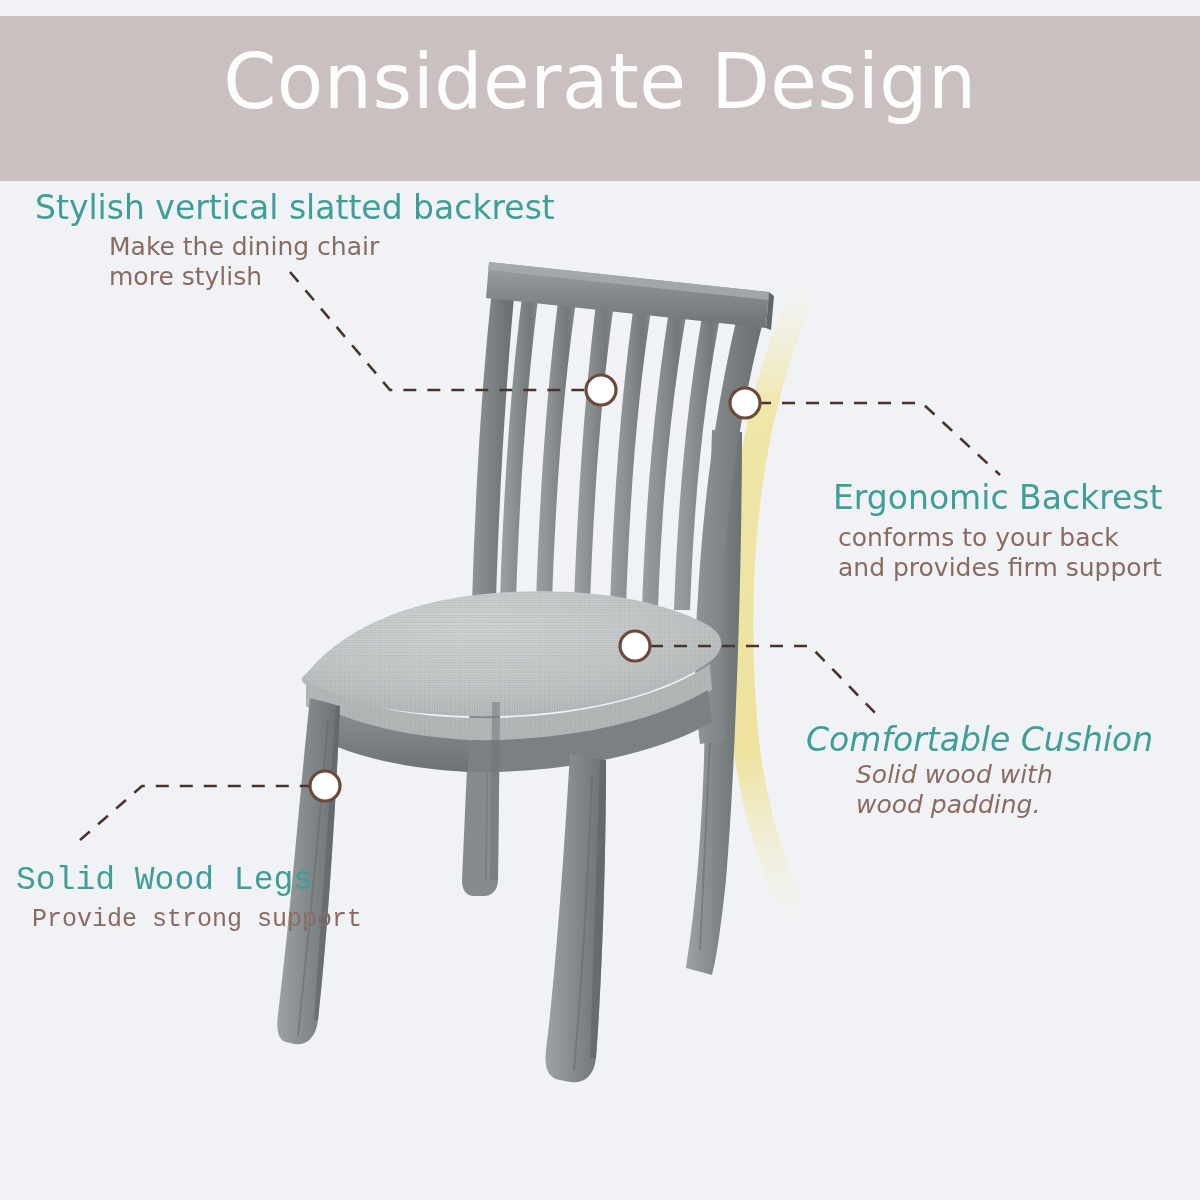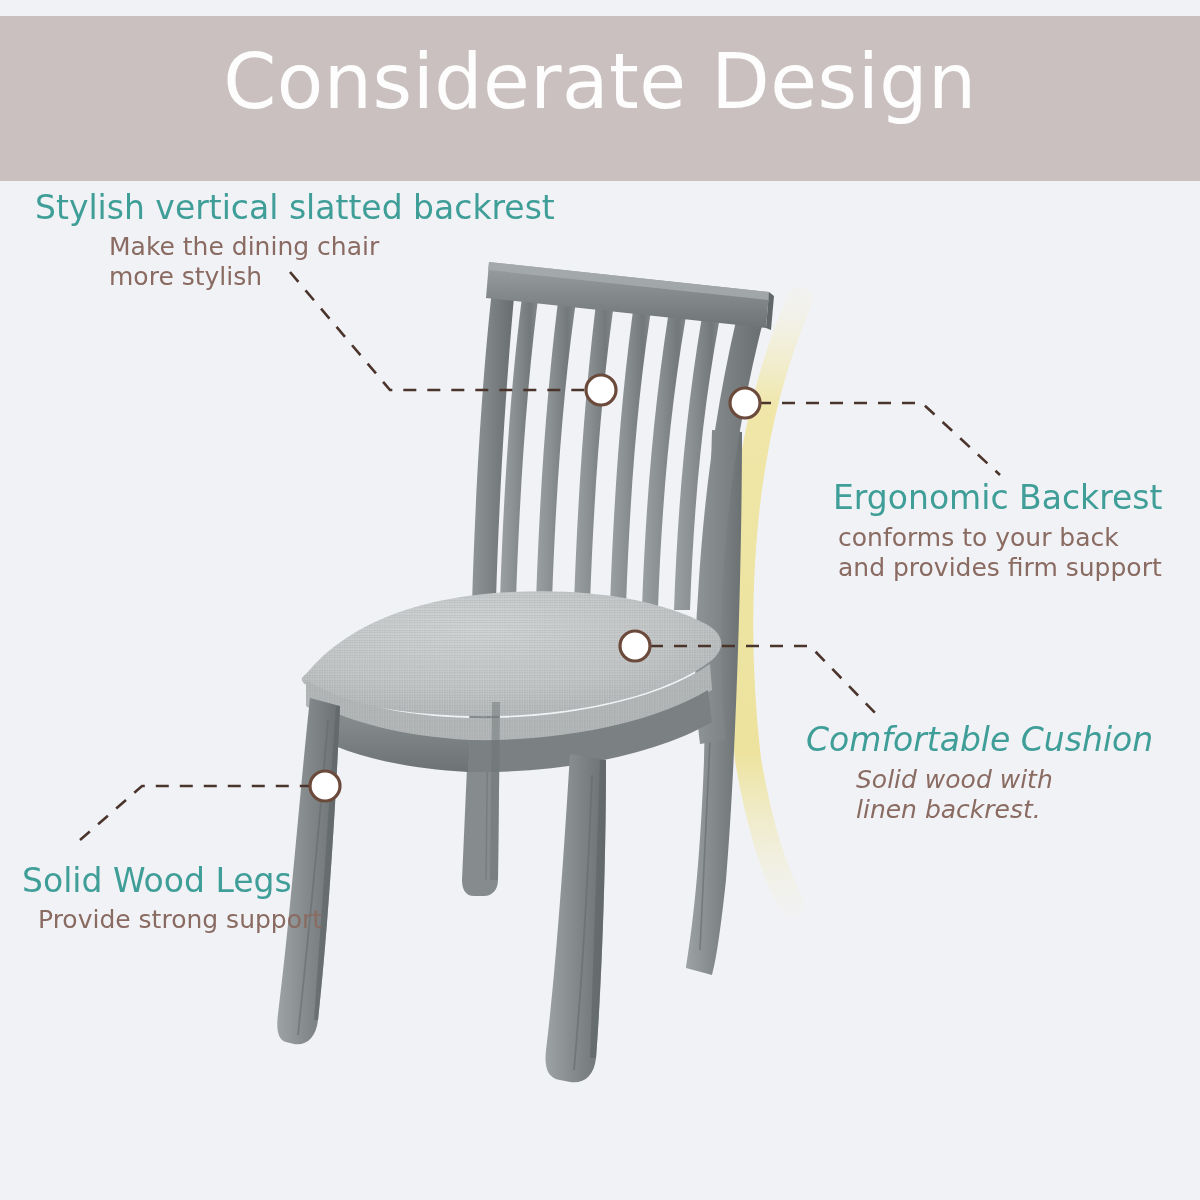--- a/index.html
+++ b/index.html
@@ -46,23 +46,23 @@
     white-space:nowrap;
   }
 
   #callout-backrest{left:35px;top:188px;}
   #callout-backrest .c-sub{margin-left:74px;margin-top:4px;}
 
   #callout-ergonomic{left:833px;top:478px;}
   #callout-ergonomic .c-sub{margin-left:5px;margin-top:5px;}
 
   #callout-cushion{left:806px;top:720px;font-style:italic;}
-  #callout-cushion .c-sub{margin-left:50px;margin-top:5px;}
-
-  #callout-legs{left:22px;top:861px;}
+  #callout-cushion .c-sub{margin-left:50px;}
+
+  #callout-legs{left:16px;top:861px;font-family:Liberation Mono, monospace;}
   #callout-legs .c-sub{margin-left:16px;margin-top:4px;}
 
   
   #art{position:absolute;left:0;top:0;width:1200px;height:1200px;}
   .marker-ring{fill:#ffffff;stroke:#6b4a3b;stroke-width:3.2;}
   .lead{fill:none;stroke:#4a342b;stroke-width:2.6;stroke-dasharray:13 11;}
 </style>
 </head>
 <body>
 
@@ -226,21 +226,21 @@
     <div class="c-sub">
       <div>Make the dining chair</div>
       <div>more stylish</div>
     </div>
   </div>
 
   <div class="callout" id="callout-cushion">
     <div class="c-head">Comfortable Cushion</div>
     <div class="c-sub">
       <div>Solid wood with</div>
-      <div>linen backrest.</div>
+      <div>wood padding.</div>
     </div>
   </div>
 
   <div class="callout" id="callout-legs">
     <div class="c-head">Solid Wood Legs</div>
     <div class="c-sub">
       <div>Provide strong support</div>
     </div>
   </div>
 

